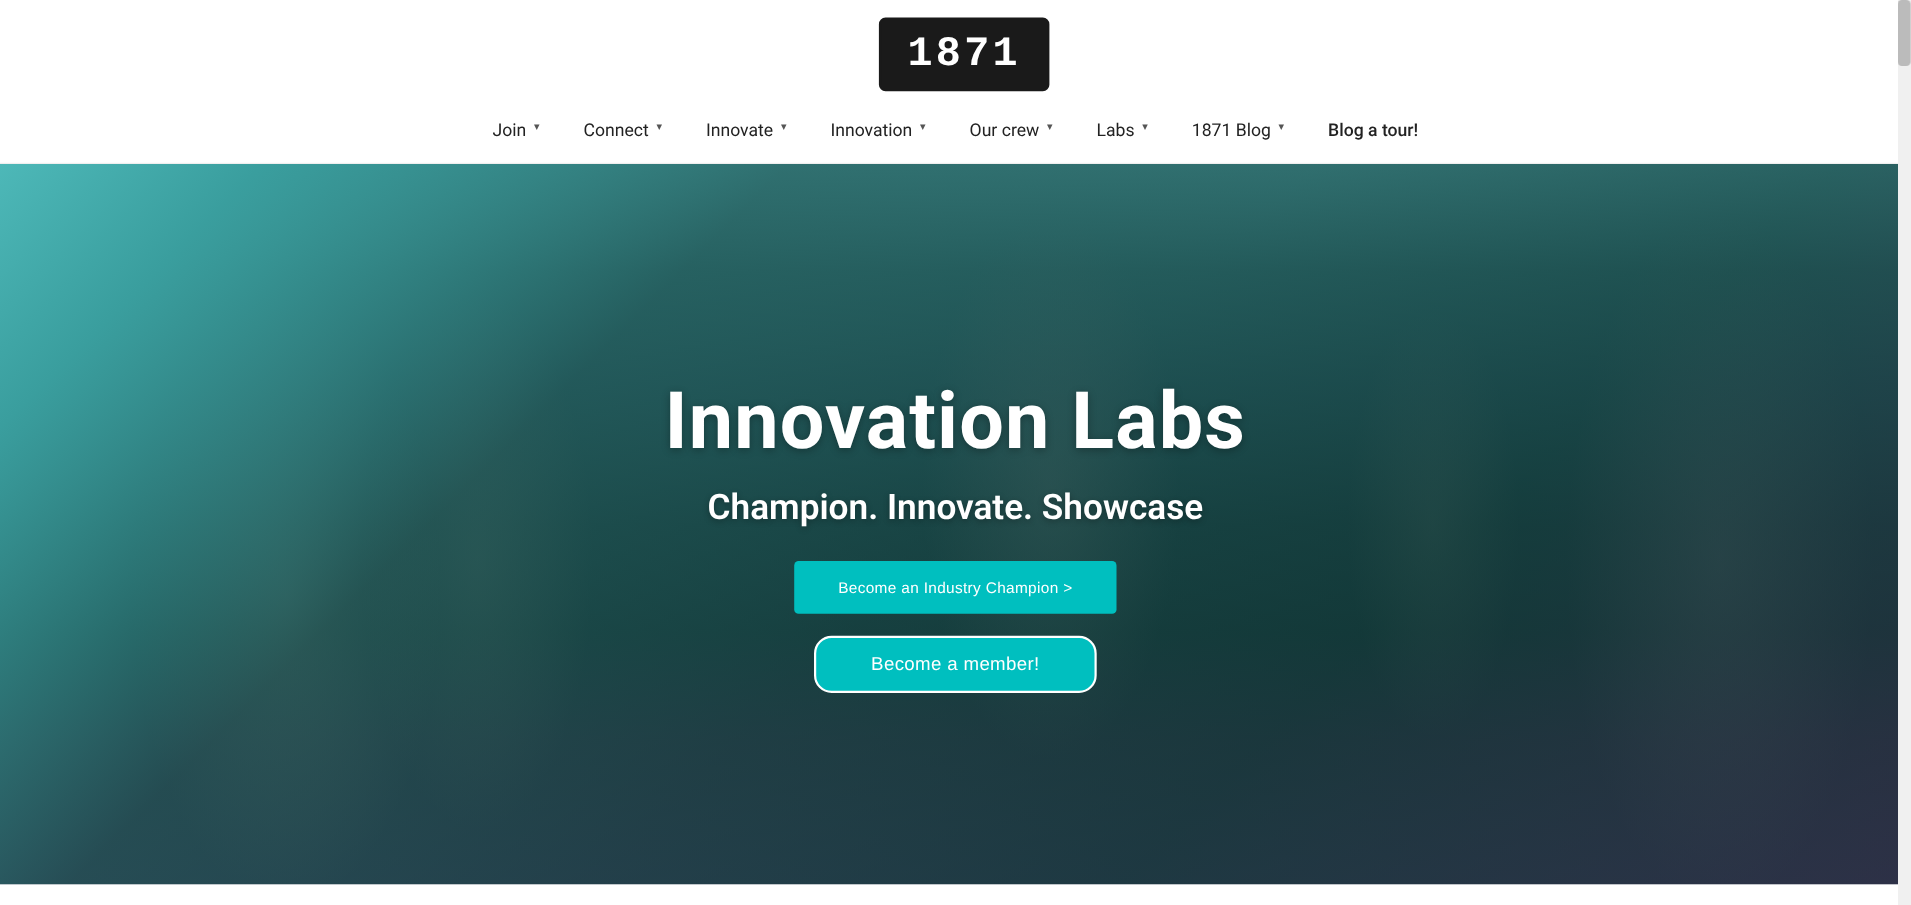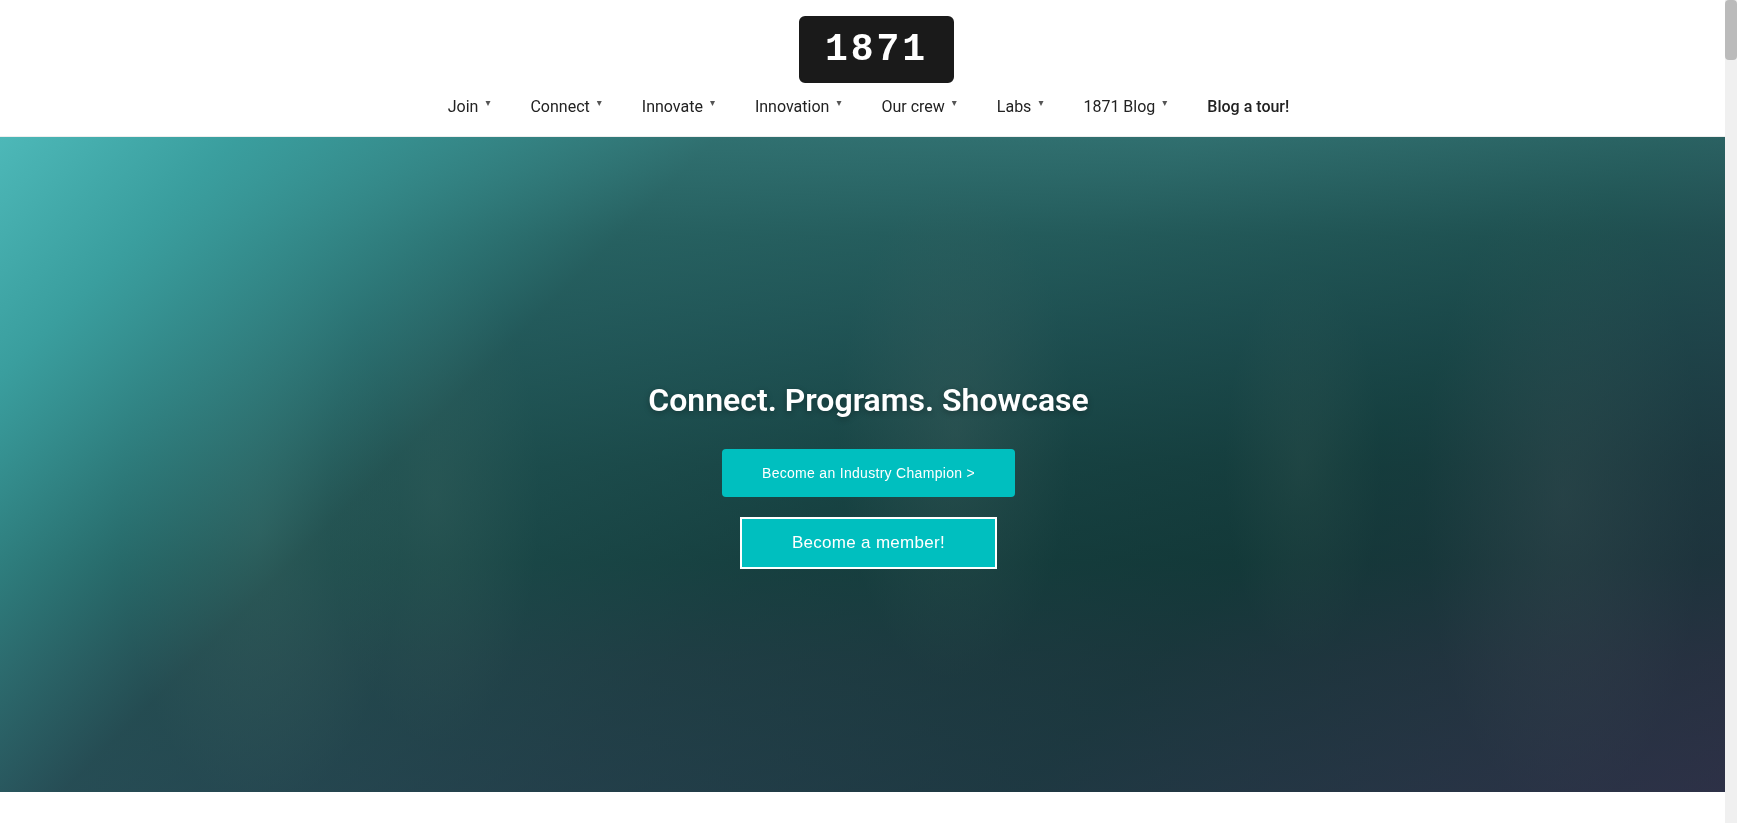--- a/index.html
+++ b/index.html
@@ -20,21 +20,21 @@
     .header {
       background: #fff;
       display: flex;
       flex-direction: column;
       align-items: center;
       padding: 16px 0 0 0;
       border-bottom: 1px solid #eee;
     }
 
     .logo-container {
-      margin-bottom: 6px;
+      margin-bottom: 18px;
       padding-left: 16px;
     }
 
     .logo-box {
       background: #1a1a1a;
       color: #fff;
       font-size: 36px;
       font-weight: 700;
       letter-spacing: 2px;
       padding: 10px 24px;
@@ -165,21 +165,21 @@
       letter-spacing: 0.3px;
     }
 
     .btn-member {
       background: #00bfbf;
       color: #fff;
       border: 2px solid #fff;
       padding: 14px 50px;
       font-size: 17px;
       font-weight: 500;
-      border-radius: 0;
+      border-radius: 16px;
       cursor: pointer;
       letter-spacing: 0.3px;
     }
 
     
     .scrollbar-track {
       position: fixed;
       right: 0;
       top: 0;
       width: 12px;
@@ -241,21 +241,22 @@
       <span>Blog a tour!</span>
     </a>
   </nav>
 </header>
 
 <section class="hero">
   <div class="hero-people-bg"></div>
   <div class="hero-bg"></div>
 
   <div class="hero-content">
-    <p class="hero-subtitle">Connect. Programs. Showcase</p>
+    <h1 class="hero-title">Innovation Labs</h1>
+    <p class="hero-subtitle">Champion. Innovate. Showcase</p>
     <button class="btn-champion">Become an Industry Champion &gt;</button>
     <button class="btn-member">Become a member!</button>
   </div>
 </section>
 
 <div class="scrollbar-track">
   <div class="scrollbar-thumb"></div>
 </div>
 
 </body></html>

